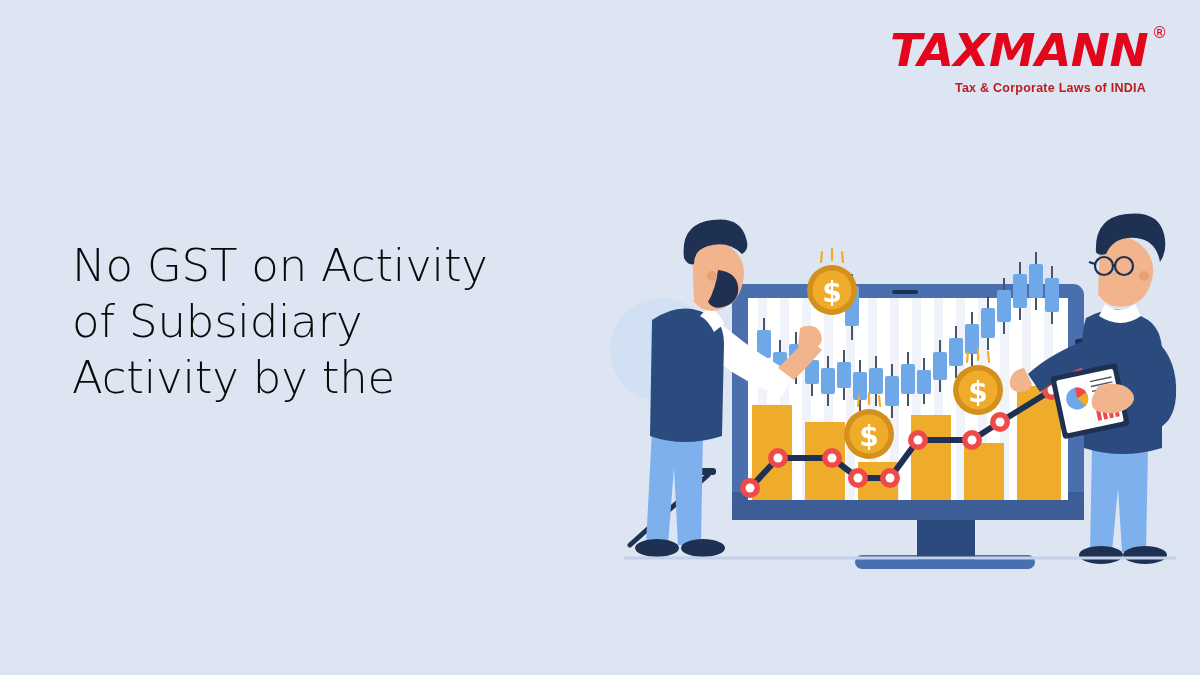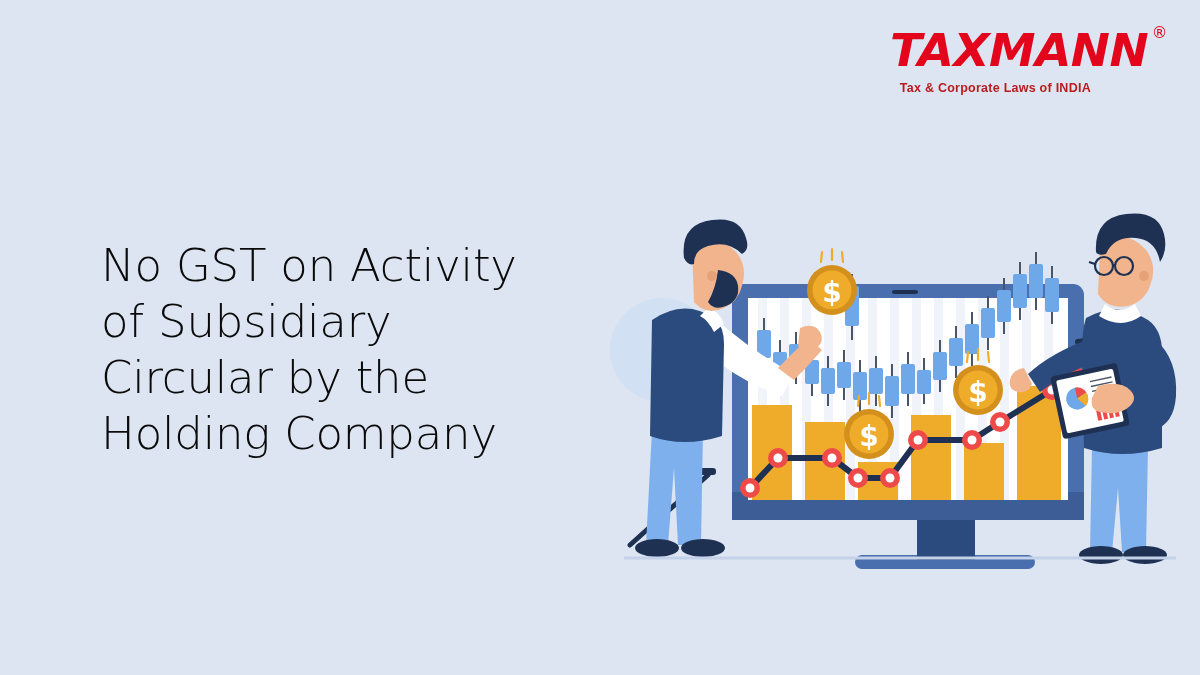--- a/index.html
+++ b/index.html
@@ -12,20 +12,21 @@
     position:relative;
     width:1200px; height:675px;
     background:#dde5f2;
     overflow:hidden;
   }
 
   
   #logo {
     position:absolute;
     right:52px; top:28px;
+    text-align:right;
     line-height:1;
   }
   #logo-wordmark {
     display:inline-block;
     position:relative;
     font-family:"DejaVu Sans", sans-serif;
     font-weight:bold;
     font-style:italic;
     font-size:45px;
     letter-spacing:-0.5px;
@@ -60,21 +61,20 @@
     width:540px;
   }
   #headline .line {
     font-family:"DejaVu Sans", sans-serif;
     font-size:45px;
     font-weight:300;
     line-height:56px;
     color:#0a0a0a;
     letter-spacing:-0.2px;
     white-space:nowrap;
-    margin-left:29px;
   }
   #headline .line.bold {
     font-weight:bold;
     letter-spacing:-0.6px;
   }
 
   
   #illustration {
     position:absolute;
     left:600px; top:200px;
@@ -90,22 +90,21 @@
   <div id="logo">
     <div id="logo-wordmark">
       <span>TAXMANN</span><span id="logo-reg">®</span>
     </div>
     <div id="logo-tagline">Tax &amp; Corporate Laws of INDIA</div>
   </div>
 
   <div id="headline">
     <div class="line">No GST on Activity</div>
     <div class="line">of Subsidiary</div>
-    <div class="line">Circular by the</div>
-    <div class="line">Holding Company</div>
+    <div class="line">Activity by the</div>
   </div>
 
   <div id="illustration">
     <svg viewBox="0 0 600 420" xmlns="http://www.w3.org/2000/svg">
       <defs>
         <clipPath id="screenClip">
           <rect x="148" y="98" width="320" height="202"></rect>
         </clipPath>
         <clipPath id="cbClip">
           <rect x="459" y="172" width="62" height="58" rx="3"></rect>

